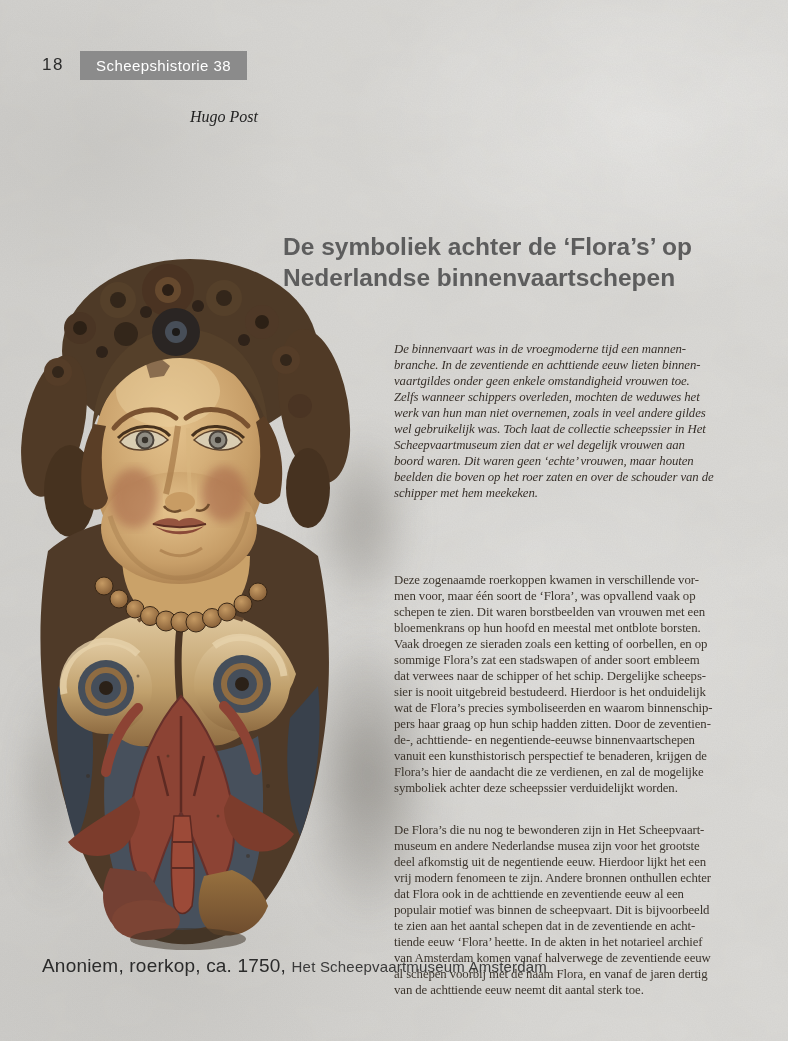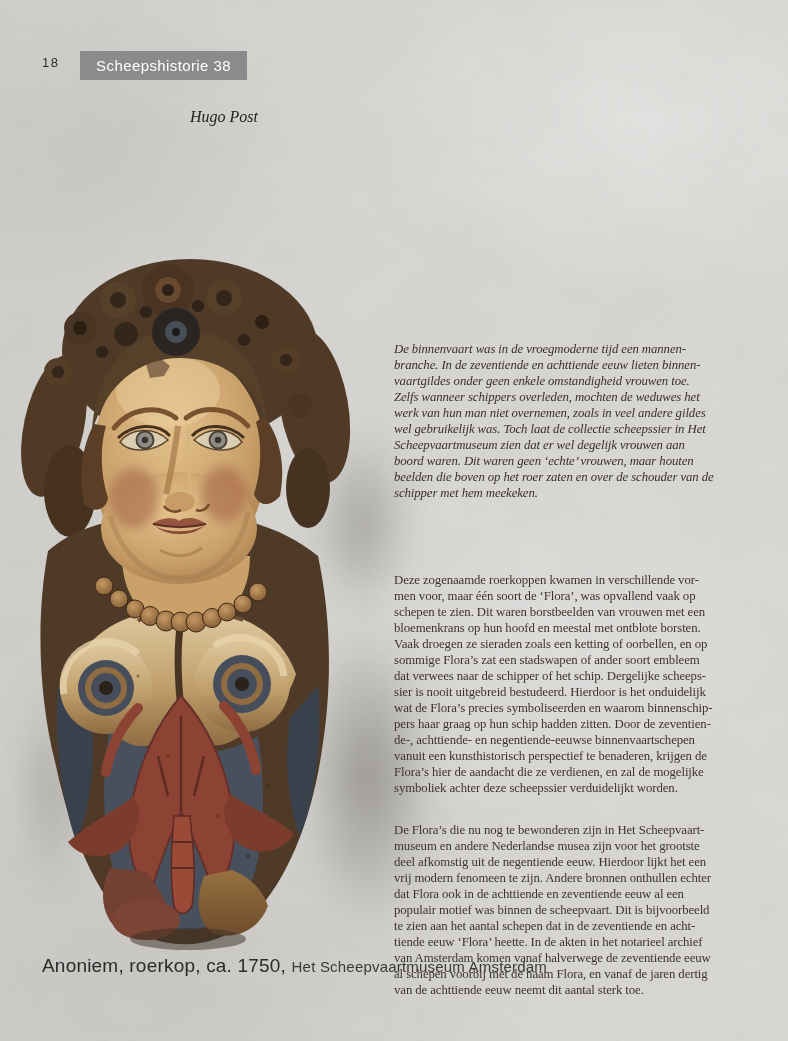--- a/index.html
+++ b/index.html
@@ -22,21 +22,21 @@
   .shadow-head{left:292px;top:390px;width:140px;height:270px;
     background:radial-gradient(50% 50% at 50% 50%, rgba(110,106,99,.45), rgba(110,106,99,0) 72%);
     filter:blur(16px);}
   .shadow-body{left:278px;top:560px;width:180px;height:430px;
     background:radial-gradient(50% 50% at 50% 50%, rgba(92,88,81,.55), rgba(92,88,81,0) 72%);
     filter:blur(20px);}
   .shadow-left{left:2px;top:620px;width:100px;height:330px;
     background:radial-gradient(50% 50% at 50% 50%, rgba(110,106,99,.35), rgba(110,106,99,0) 72%);
     filter:blur(16px);}
 
-  .page-number{position:absolute;left:42px;top:55px;font-size:13px;letter-spacing:1.5px;color:#2c2c2c;}
+  .page-number{position:absolute;left:42px;top:55px;font-size:17px;letter-spacing:1.5px;color:#2c2c2c;}
   .badge{position:absolute;left:80px;top:51px;width:167px;height:29px;
     background:#8b8b8b;color:#ffffff;display:flex;align-items:center;justify-content:center;
     font-size:15px;letter-spacing:.4px;}
   .author{position:absolute;left:190px;top:108px;font-family:"Liberation Serif",serif;
     font-style:italic;font-size:16px;color:#1f1f1f;}
   .title{position:absolute;left:183px;top:170px;font-size:46px;font-weight:700;
     letter-spacing:-.5px;color:#191919;white-space:nowrap;}
   .subtitle{position:absolute;left:283px;top:231px;font-size:24.5px;font-weight:700;
     line-height:31px;color:#5d5d5d;white-space:pre-line;}
 
@@ -76,20 +76,22 @@
     <rect width="788" height="1041" filter="url(#blotch)"></rect>
   </svg>
 
   <div class="shadow shadow-head"></div>
   <div class="shadow shadow-body"></div>
   <div class="shadow shadow-left"></div>
 
   <div class="page-number">18</div>
   <div class="badge">Scheepshistorie 38</div>
   <div class="author">Hugo Post</div>
+  <div class="subtitle">De symboliek achter de ‘Flora’s’ op
+Nederlandse binnenvaartschepen</div>
 
   <svg class="figurehead" viewBox="0 0 345 700" role="img">
     <defs>
       <radialGradient id="faceG" cx="45%" cy="35%" r="78%">
         <stop offset="0%" stop-color="#e4c28c"></stop>
         <stop offset="60%" stop-color="#c79e68"></stop>
         <stop offset="100%" stop-color="#a07546"></stop>
       </radialGradient>
       <linearGradient id="goldG" x1="0" y1="0" x2="0" y2="1">
         <stop offset="0%" stop-color="#e0c9a0"></stop>

